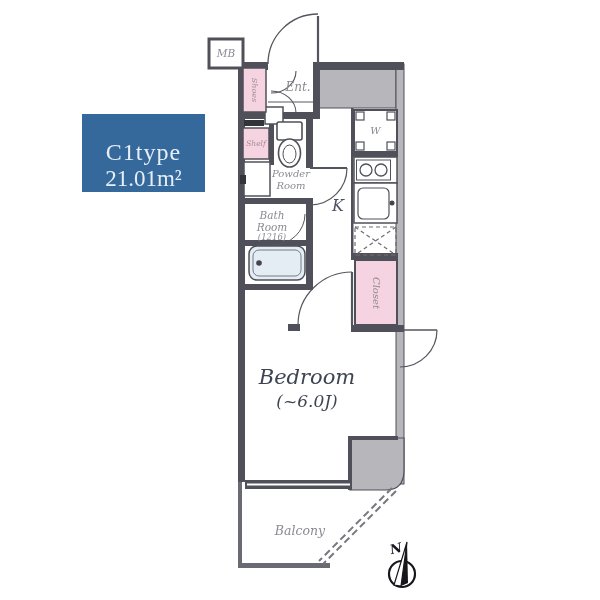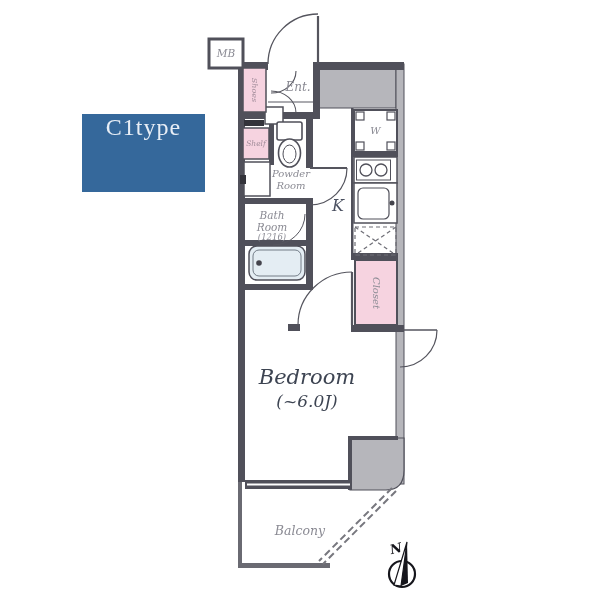--- a/index.html
+++ b/index.html
@@ -2,21 +2,21 @@
 <html><head>
 <meta charset="utf-8">
 <style>
   html,body{margin:0;padding:0;background:#fff;}
   #canvas{position:relative;width:600px;height:600px;background:#fff;overflow:hidden;
           font-family:"Liberation Serif","DejaVu Serif",serif;}
   #plan-svg{position:absolute;left:0;top:0;}
   
   .type-box{position:absolute;left:82px;top:114px;width:123px;height:78px;
             background:#35689b;color:#e8eef6;display:flex;flex-direction:column;
-            align-items:center;justify-content:flex-start;line-height:1.12;
+            align-items:center;justify-content:flex-end;line-height:1.12;
             font-family:"Liberation Serif","DejaVu Serif",serif;}
   .type-box .l1{font-size:24px;letter-spacing:1px;}
   .type-box .l2{font-size:23px;}
   
   text{font-family:"DejaVu Serif","Liberation Serif",serif;font-style:italic;}
   .lbl{fill:#8a8a93;}
   .lbl-pink{fill:#a08b99;}
   .lbl-dark{fill:#3d4452;}
 </style>
 </head>
@@ -145,15 +145,16 @@
       <text x="375.5" y="134" font-size="10" class="lbl">W</text>
       <text x="376" y="296" font-size="10" class="lbl" transform="rotate(90 376 293)">Closet</text>
       <text x="307" y="384" font-size="21" class="lbl-dark">Bedroom</text>
       <text x="307" y="407" font-size="17" class="lbl-dark">(~6.0J)</text>
       <text x="300" y="535" font-size="12.5" class="lbl">Balcony</text>
     </g>
   </svg>
 
   <div class="type-box">
     <div class="l1">C1type</div>
+    <div class="l2">21.01m²</div>
   </div>
 
 </div>
 
 </body></html>

